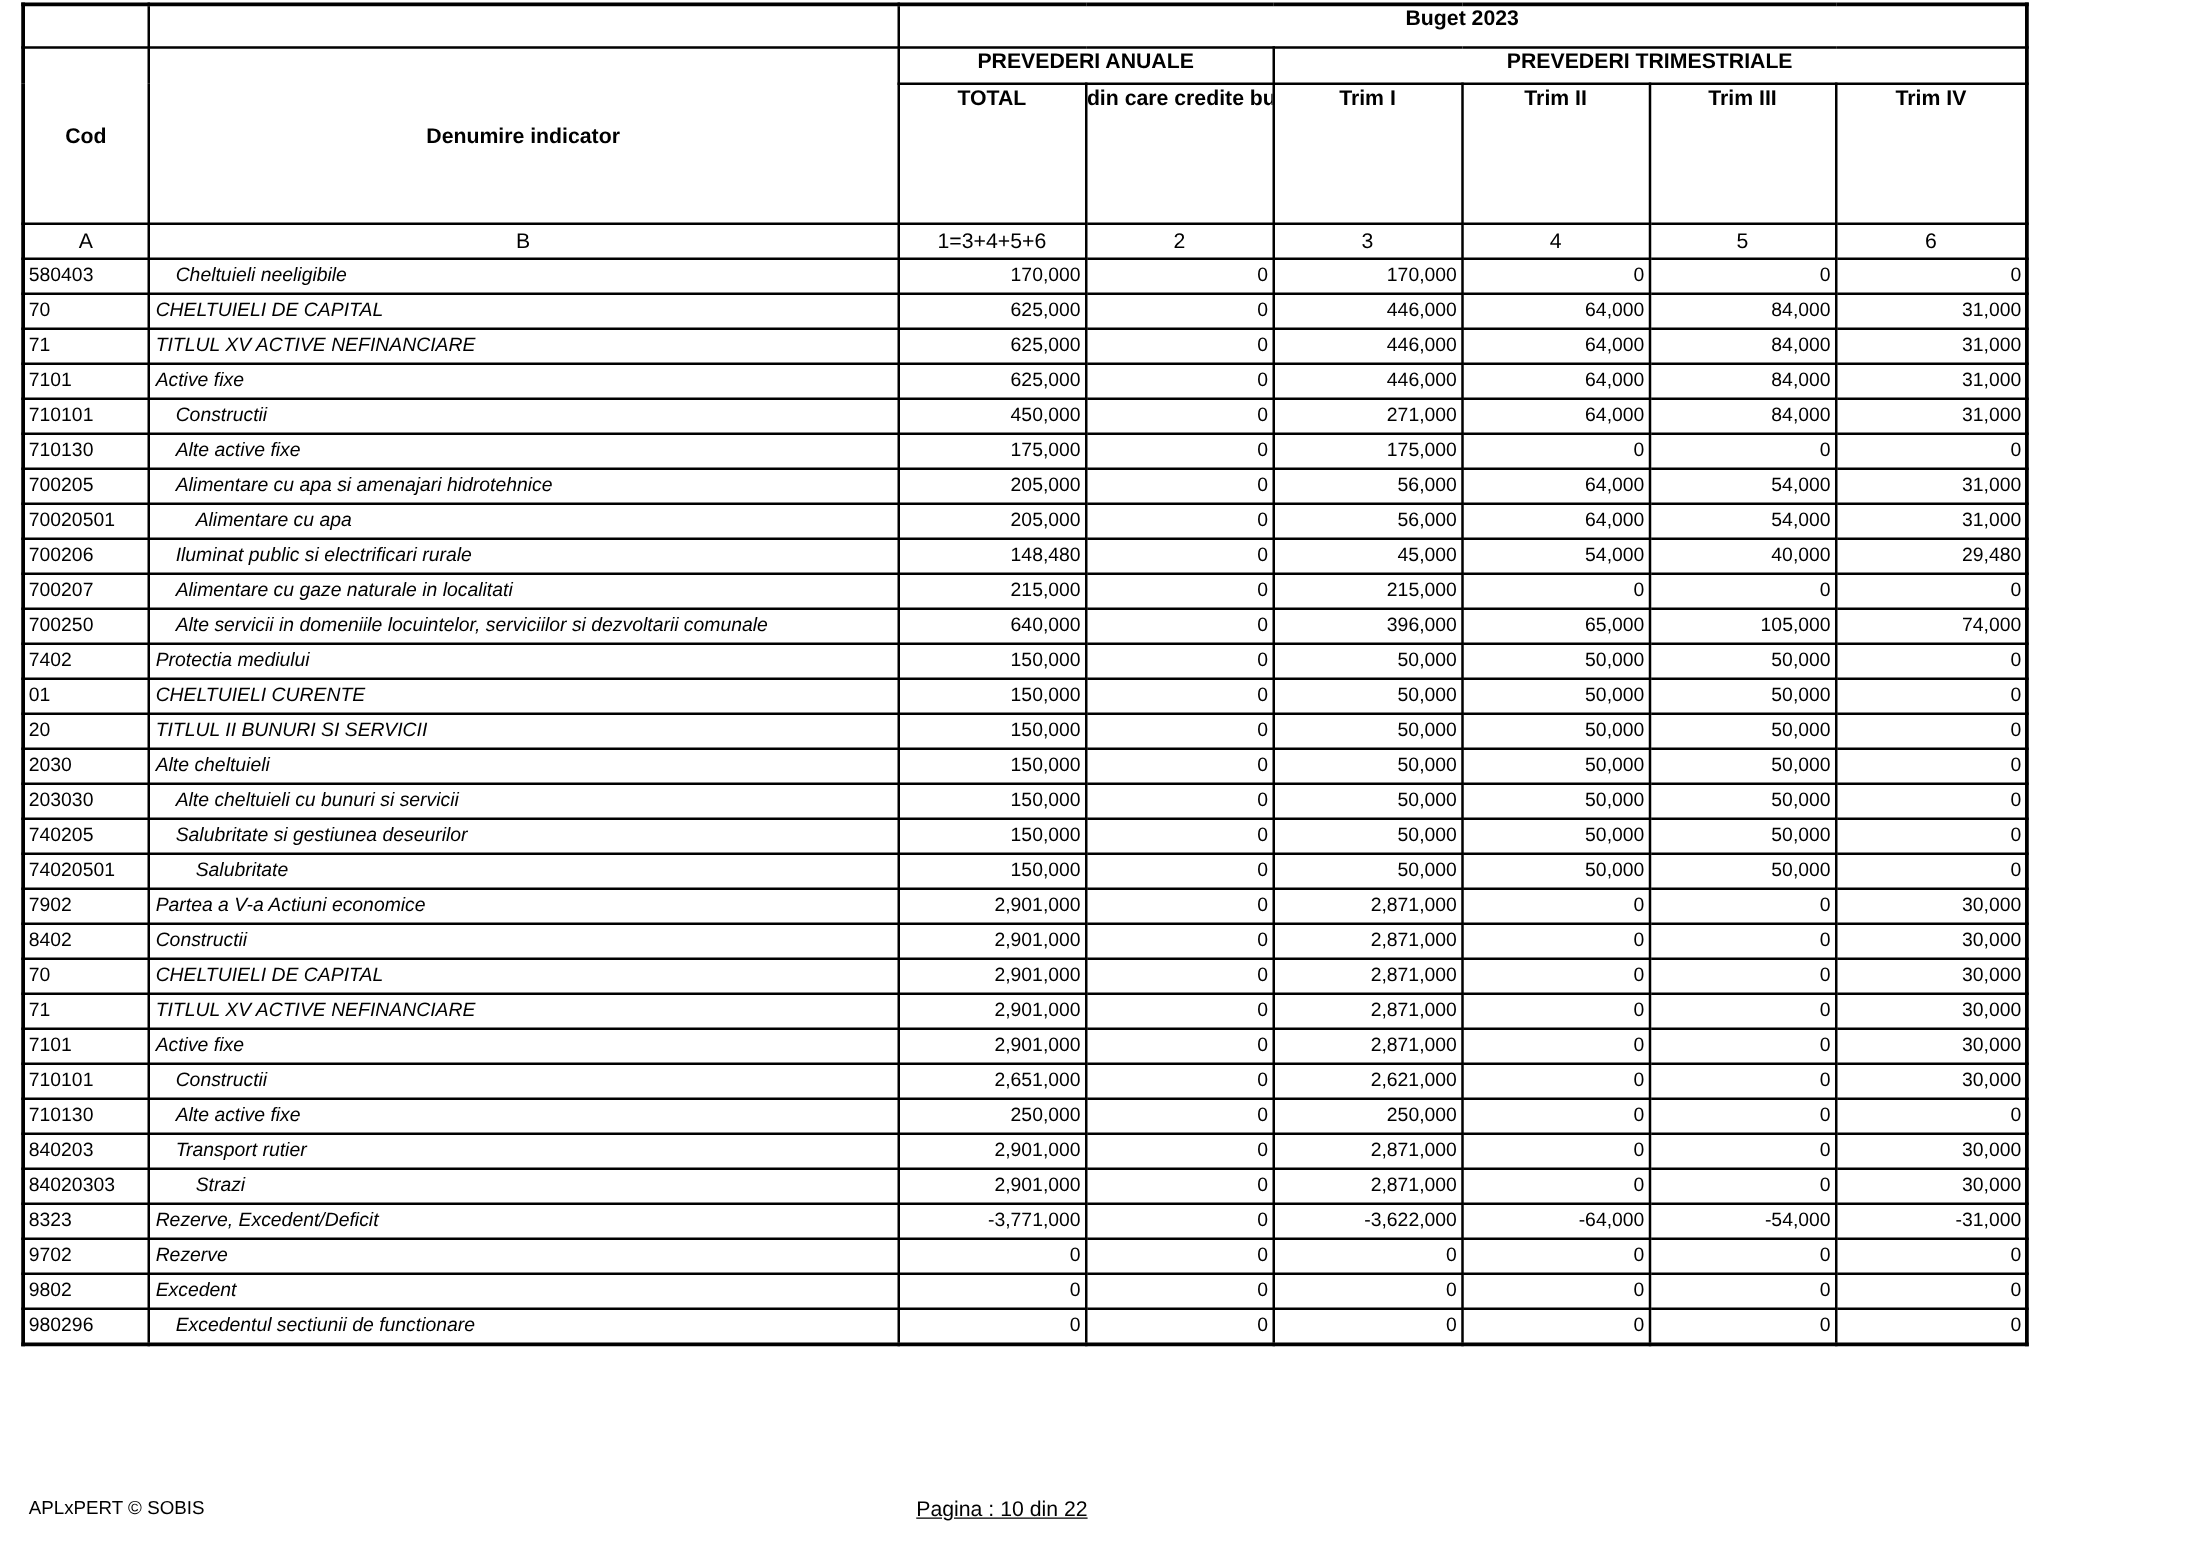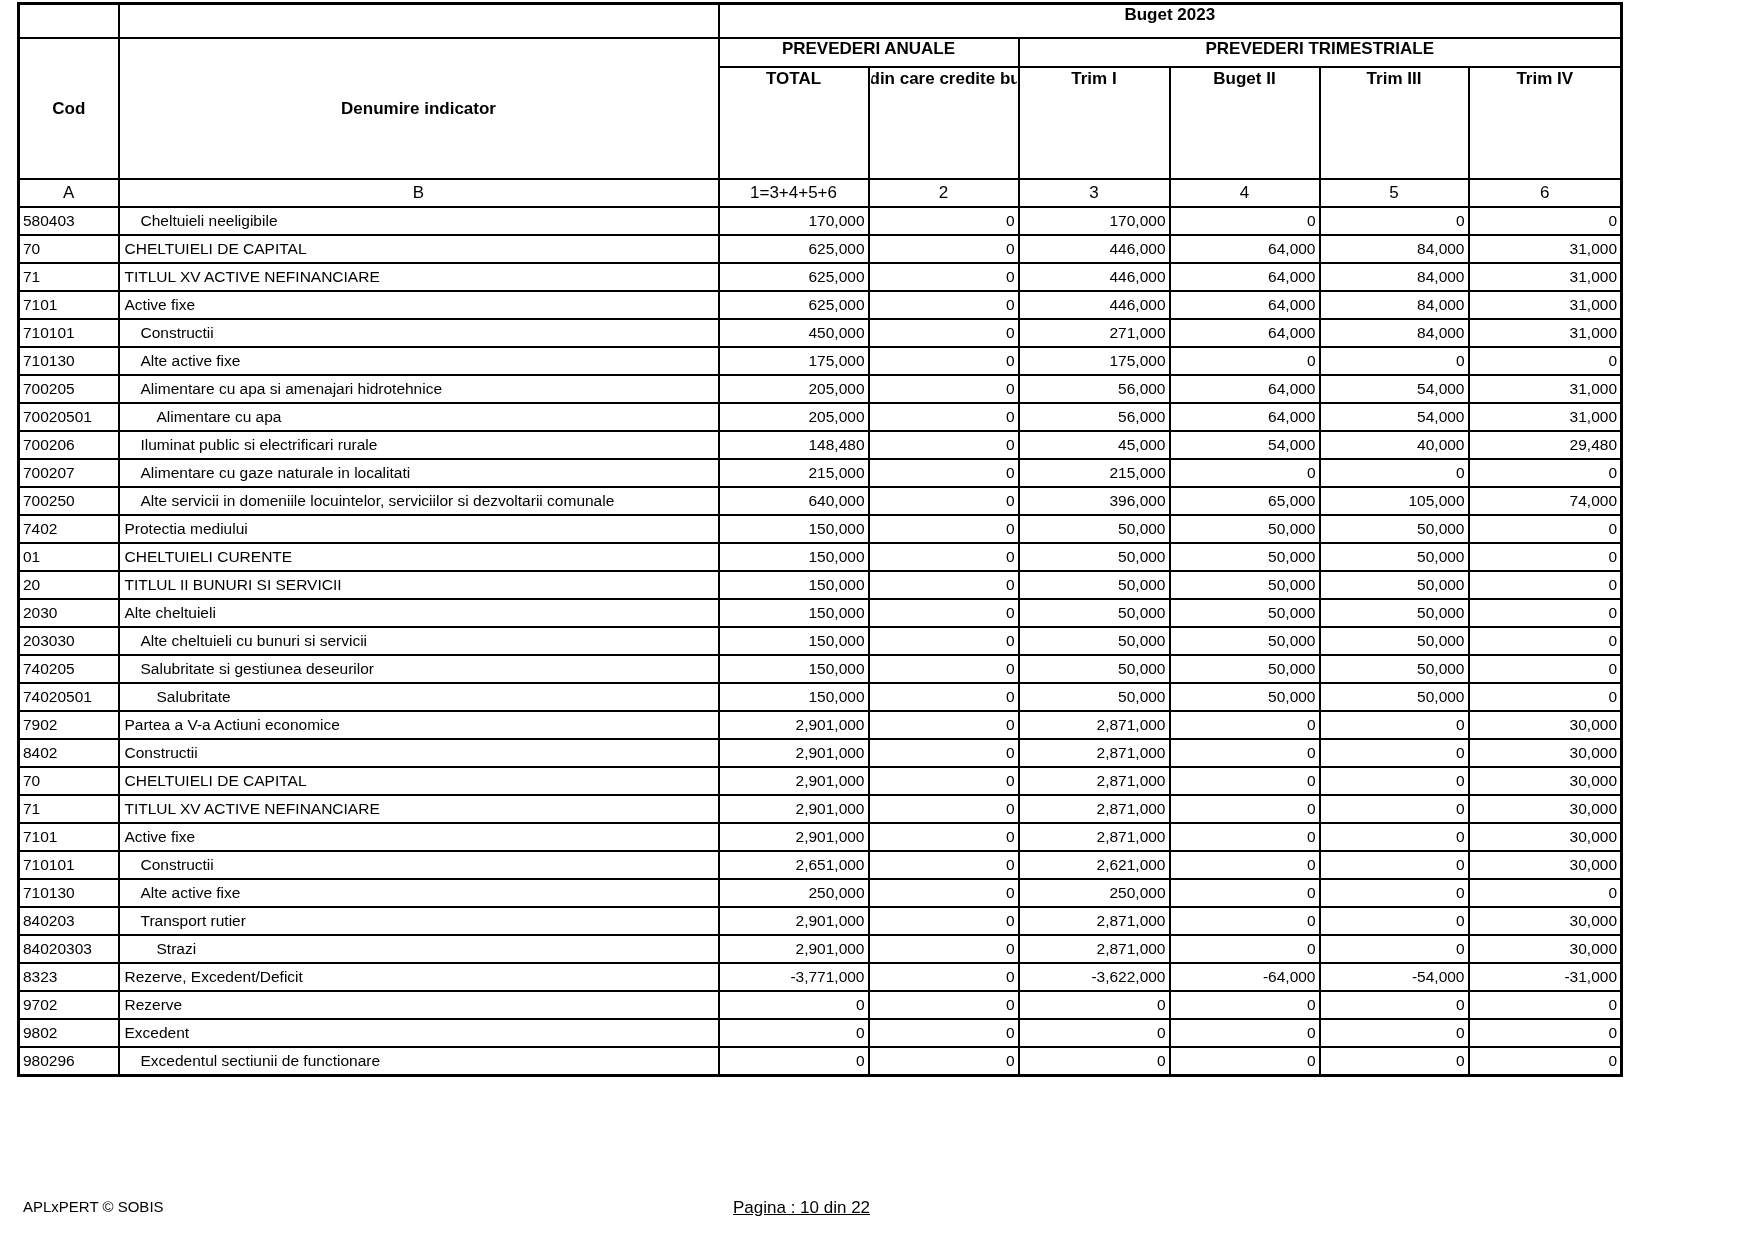--- a/index.html
+++ b/index.html
@@ -4,28 +4,28 @@
 <style>
   html, body { margin: 0; padding: 0; background: #ffffff; }
   body { width: 1754px; height: 1241px; position: relative; overflow: hidden;
          font-family: "Liberation Sans", "DejaVu Sans", sans-serif; color: #000; }
   #sheet { position: absolute; left: 17px; top: 2px; border-collapse: collapse;
            table-layout: fixed; width: 1603px; }
   #sheet td, #sheet th { border: 2px solid #000; padding: 0; overflow: hidden; white-space: nowrap; }
   #sheet th { font-weight: bold; font-size: 17px; text-align: center; vertical-align: top; }
   .h-r1 th { height: 32px; vertical-align: middle; }
   .h-r2 th { height: 27px; vertical-align: middle; }
-  .h-r3 th { height: 110px; padding-top: 4px; line-height: 21px; border-radius: 15px; }
+  .h-r3 th { height: 110px; padding-top: 4px; line-height: 21px; }
   .h-r3 th.wrap { white-space: normal; }
   .h-r2 th, .h-r3 th { border-top-width: 3px; }
   .h-cod { vertical-align: middle !important; }
   .idx td { height: 26px; font-size: 17px; text-align: center; border-top-width: 3px; }
   tbody.data tr td { height: 26px; font-size: 15.5px; border-top-width: 3px; vertical-align: middle; }
   td.cod { padding-left: 3px !important; }
-  td.name { padding-left: 5px !important; }
+  td.name { padding-left: 5px !important; font-style: italic; }
   td.name.l1 { padding-left: 21px !important; }
   td.name.l2 { padding-left: 37px !important; }
   td.num { text-align: right; padding-right: 3px !important; }
   #sheet { border: 3px solid #000; }
   .footer-left { position: absolute; left: 23px; top: 1198px; font-size: 15px; }
   .footer-center { position: absolute; left: 733px; top: 1198px; font-size: 17px; text-decoration: underline; }
 </style>
 </head>
 <body>
 
@@ -49,21 +49,21 @@
     <tr class="h-r2">
       <th rowspan="2" class="h-cod">Cod</th>
       <th rowspan="2" class="h-cod">Denumire indicator</th>
       <th colspan="2">PREVEDERI ANUALE</th>
       <th colspan="4">PREVEDERI TRIMESTRIALE</th>
     </tr>
     <tr class="h-r3">
       <th>TOTAL</th>
       <th class="wrap">din care credite bugetare destinate stingerii platilor restante</th>
       <th>Trim I</th>
-      <th>Buget II</th>
+      <th>Trim II</th>
       <th>Trim III</th>
       <th>Trim IV</th>
     </tr>
   </thead>
   <tbody class="index">
     <tr class="idx">
       <td>A</td>
       <td>B</td>
       <td>1=3+4+5+6</td>
       <td>2</td>

